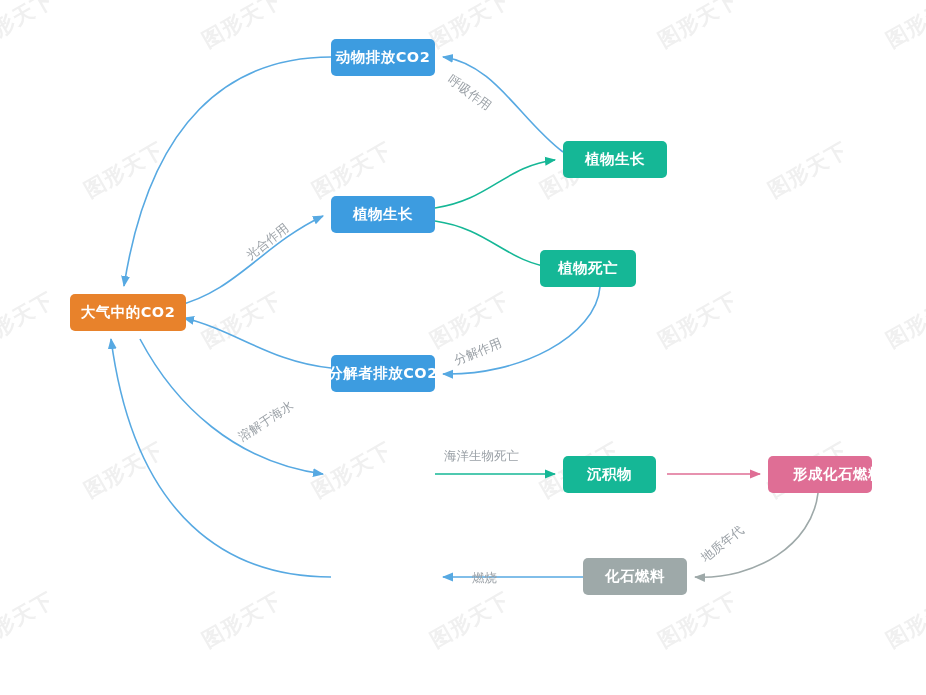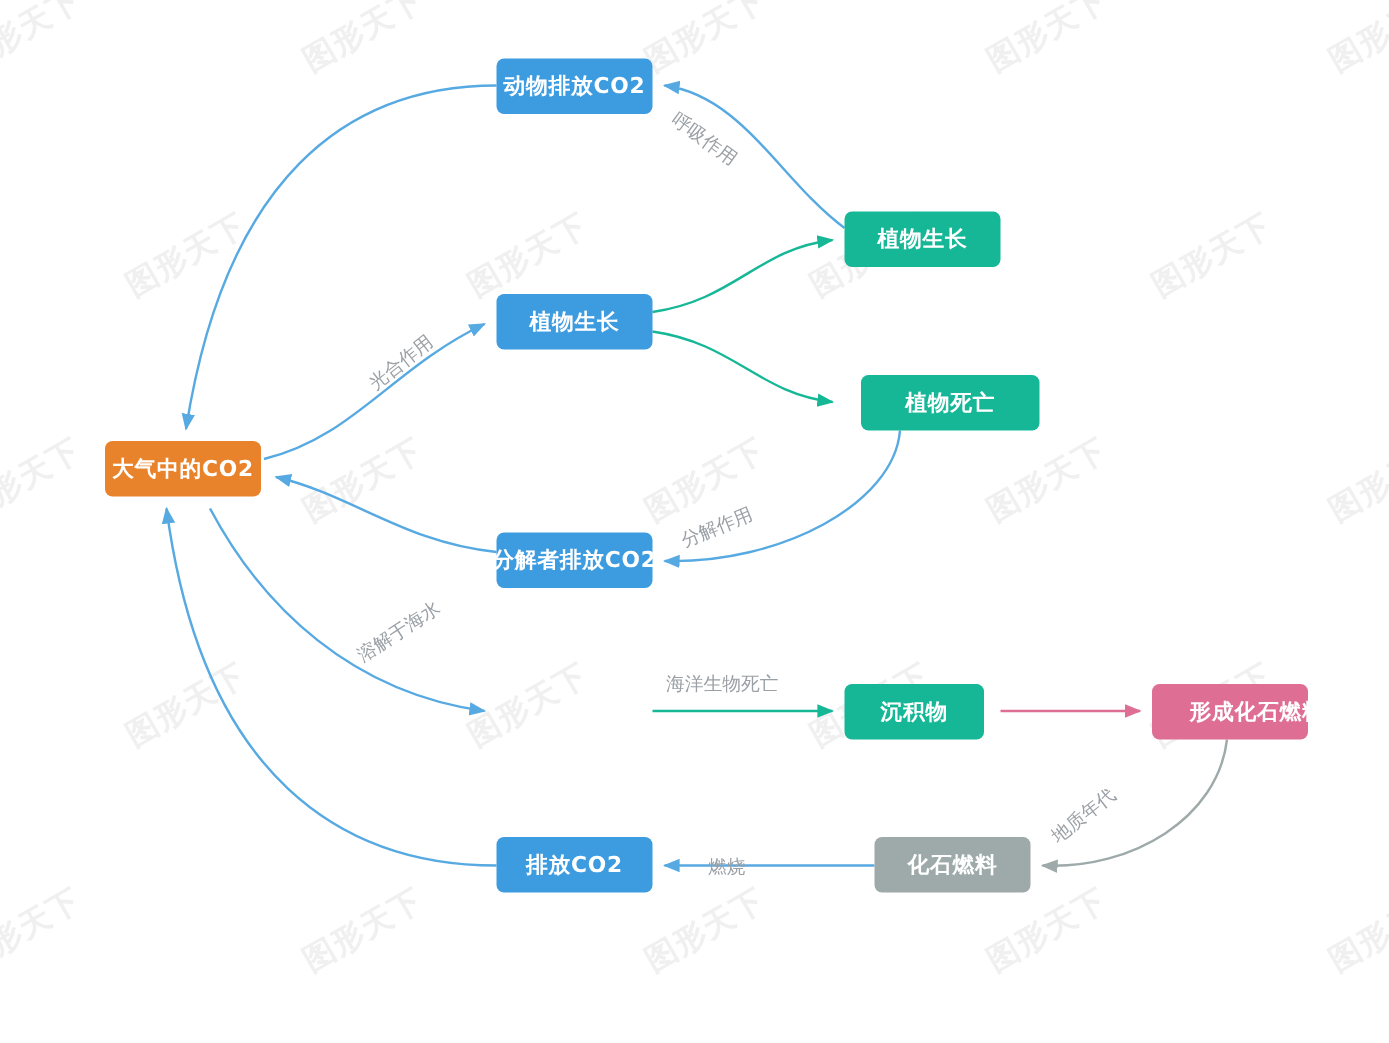--- a/index.html
+++ b/index.html
@@ -124,30 +124,29 @@
     <path d="M 667 474 L 760 474" fill="none" stroke="#df6e95" stroke-width="1.6" marker-end="url(#ah-pink)"></path>
 
     <path d="M 818 493 C 812 545 755 580 695 577" fill="none" stroke="#9ea9a9" stroke-width="1.6" marker-end="url(#ah-gray)"></path>
 
     <path d="M 583 577 L 443 577" fill="none" stroke="#57a9e2" stroke-width="1.6" marker-end="url(#ah-blue)"></path>
 
     <path d="M 331 577 C 230 577 135 520 111 339" fill="none" stroke="#57a9e2" stroke-width="1.6" marker-end="url(#ah-blue)"></path>
   </svg>
 
   <div class="layer" id="nodes-layer">
-      <div class="node n-orange" style="left: 70px; top: 294px; width: 104px; height: 37px;">大气中的CO2</div>
+      <div class="node n-orange" style="left: 70px; top: 294px; width: 116px; height: 37px;">大气中的CO2</div>
       <div class="node n-blue" style="left: 331px; top: 39px; width: 104px; height: 37px;">动物排放CO2</div>
       <div class="node n-blue" style="left: 331px; top: 196px; width: 104px; height: 37px;">植物生长</div>
       <div class="node n-green" style="left: 563px; top: 141px; width: 104px; height: 37px;">植物生长</div>
-      <div class="node n-green" style="left: 574px; top: 250px; width: 119px; height: 37px;">植物死亡</div>
+      <div class="node n-green" style="left: 540px; top: 250px; width: 96px; height: 37px;">植物死亡</div>
       <div class="node n-blue" style="left: 331px; top: 355px; width: 104px; height: 37px;">分解者排放CO2</div>
       <div class="node n-green" style="left: 563px; top: 456px; width: 93px; height: 37px;">沉积物</div>
       <div class="node n-pink" style="left: 768px; top: 456px; width: 104px; height: 37px;">形成化石燃料</div>
       <div class="node n-gray" style="left: 583px; top: 558px; width: 104px; height: 37px;">化石燃料</div>
-      <div class="node n-blue" style="left: 331px; top: 558px; width: 104px; height: 37px;">排放CO2</div>
       <div class="elabel" style="left: 449px; top: 70px; transform: rotate(36deg);">呼吸作用</div>
       <div class="elabel" style="left: 248px; top: 249px; transform: rotate(-38deg);">光合作用</div>
       <div class="elabel" style="left: 455px; top: 353px; transform: rotate(-22deg);">分解作用</div>
       <div class="elabel" style="left: 240px; top: 430px; transform: rotate(-33deg);">溶解于海水</div>
       <div class="elabel" style="left: 444px; top: 448px; transform: rotate(0deg);">海洋生物死亡</div>
       <div class="elabel" style="left: 440px; top: 570px; transform: rotate(0deg); margin-left: 32px;">燃烧</div>
       <div class="elabel" style="left: 703px; top: 551px; transform: rotate(-38deg);">地质年代</div>
     </div>
 
 </div>

